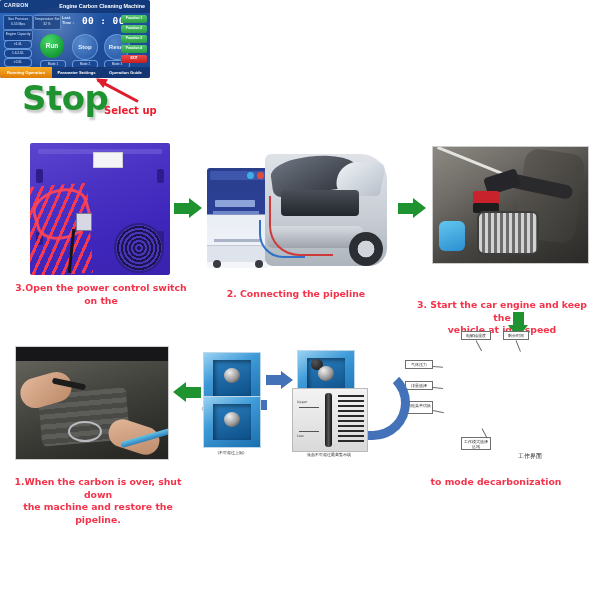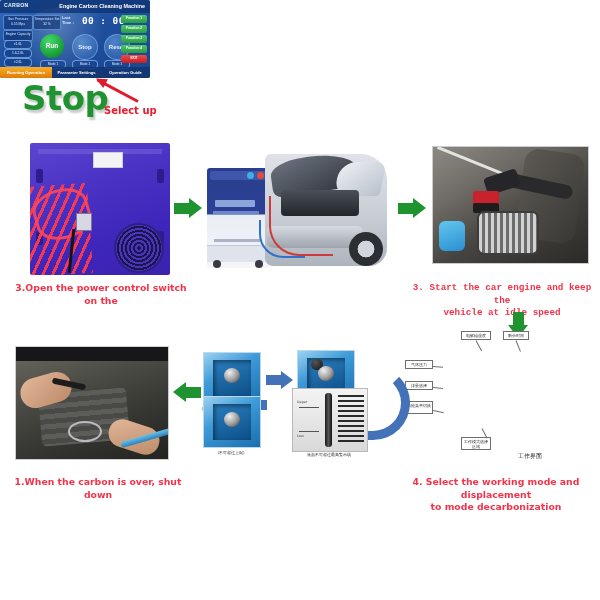--- a/index.html
+++ b/index.html
@@ -409,22 +409,25 @@
     <div class="clamp"></div>
     <div class="clamp2"></div>
     <div class="alt"></div>
     <div class="bluecap"></div>
   </div>
 
   <div class="cap" style="left:8px;top:282px;width:186px;">
     <div>3.Open the power control switch on the</div>
   </div>
 
-
-  <div class="cap" style="left:408px;top:282px;width:188px;font-family:Liberation Mono, monospace;">
+  <div class="cap" style="left:202px;top:288px;width:188px;">
+    <div>2. Connecting the pipeline</div>
+  </div>
+
+  <div class="cap" style="left:408px;top:299px;width:188px;">
     <div>3. Start the car engine and keep the</div>
     <div>vehicle at idle speed</div>
   </div>
 
   <div class="arw arw-d" style="left:508px;top:312px;width:21px;height:27px;">
     <div class="shaft"></div>
       <div class="head"></div>
   </div>
 
   <div class="p4">
@@ -550,21 +553,21 @@
     <div class="cover"></div>
     <div class="badge"></div>
     <div class="hand1"></div>
     <div class="tool"></div>
     <div class="hand2"></div>
     <div class="bluepipe"></div>
   </div>
 
   <div class="cap" style="left:0px;top:476px;width:196px;">
     <div>1.When the carbon is over, shut down</div>
+    <div>the machine and restore the pipeline.</div>
   </div>
 
 
   <div class="cap" style="left:394px;top:476px;width:204px;">
-    <div>4. Select the working mode and displacement</div>
     <div>to mode decarbonization</div>
   </div>
 
 </div>
 
 </body></html>

